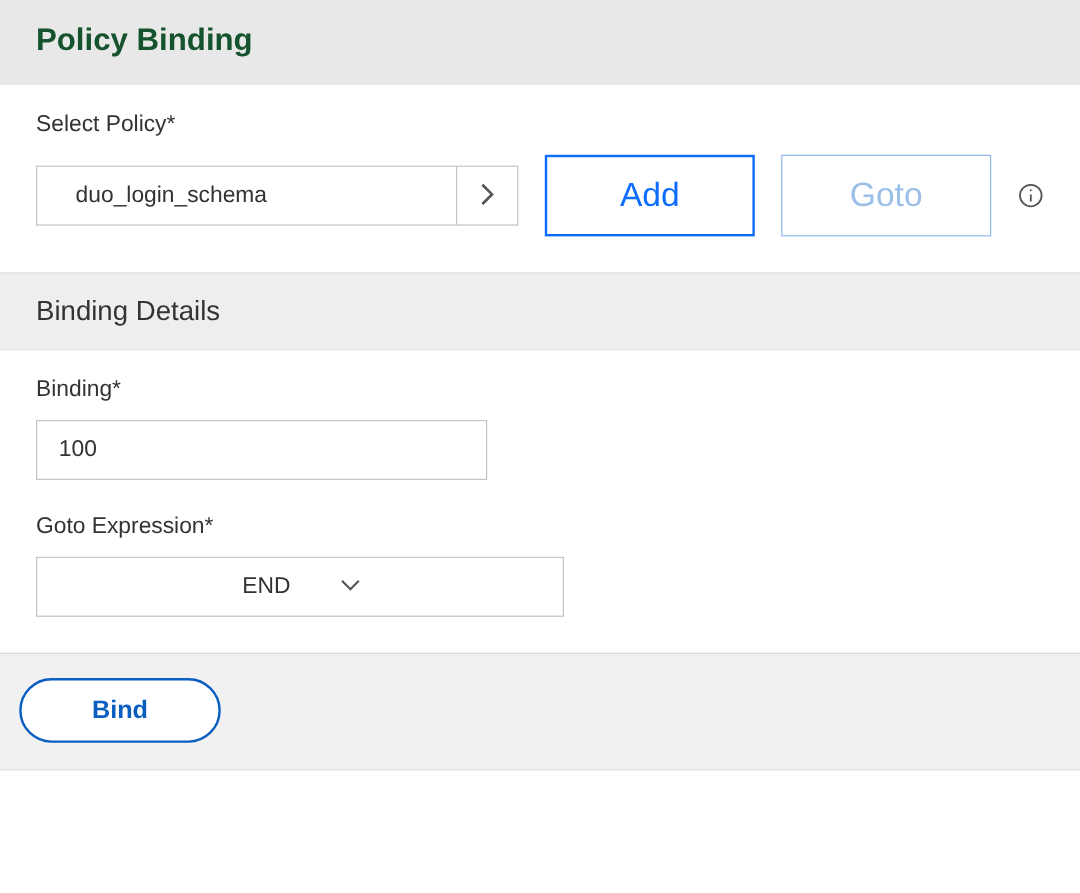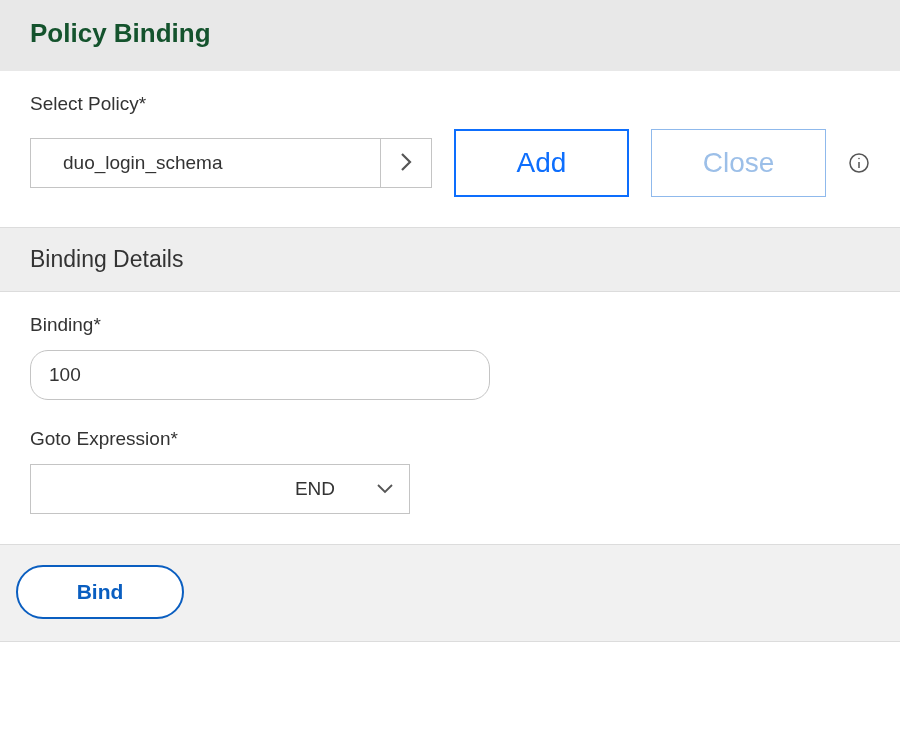--- a/index.html
+++ b/index.html
@@ -106,30 +106,29 @@
     }
     .section-header-title {
       font-size: 23px;
       color: #333;
       font-weight: 400;
     }
     .field-group {
       margin-bottom: 28px;
     }
     .priority-input {
-      width: 460px;
-      border-radius: 18px;
+      width: 376px;
     }
     .goto-select {
-      width: 380px;
-      border: 1px solid #c4c4c4;
-      height: 50px;
-      display: flex;
-      align-items: center;
-      justify-content: flex-end;
+      width: 440px;
+      border: 1px solid #c4c4c4;
+      height: 50px;
+      display: flex;
+      align-items: center;
+      justify-content: center;
       padding: 0 14px 0 18px;
       font-size: 19px;
       color: #333;
       cursor: pointer;
       background: #fff;
       gap: 40px;
     }
     .footer-bar {
       background: #f1f1f1;
       border-top: 1px solid #dcdcdc;
@@ -181,21 +180,21 @@
           <svg width="14" height="22" viewBox="0 0 14 22" fill="none" stroke="#555" stroke-width="2.2">
             <polyline points="3,3 11,11 3,19"></polyline>
           </svg>
         </span>
       </button>
     </div>
     <button class="btn-outline">
       <span>Add</span>
     </button>
     <button class="btn-outline disabled">
-      <span>Close</span>
+      <span>Goto</span>
     </button>
     <span class="info-icon-wrap">
       <svg width="22" height="22" viewBox="0 0 22 22" fill="none" stroke="#555" stroke-width="1.5">
         <circle cx="11" cy="11" r="9"></circle>
         <line x1="11" y1="10" x2="11" y2="16"></line>
         <circle cx="11" cy="6.5" r="0.8" fill="#555" stroke="none"></circle>
       </svg>
     </span>
   </div>
 </div>

